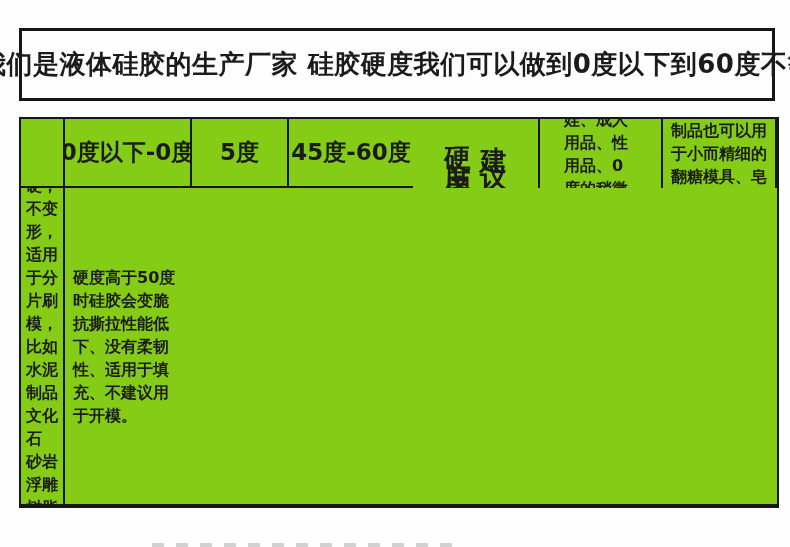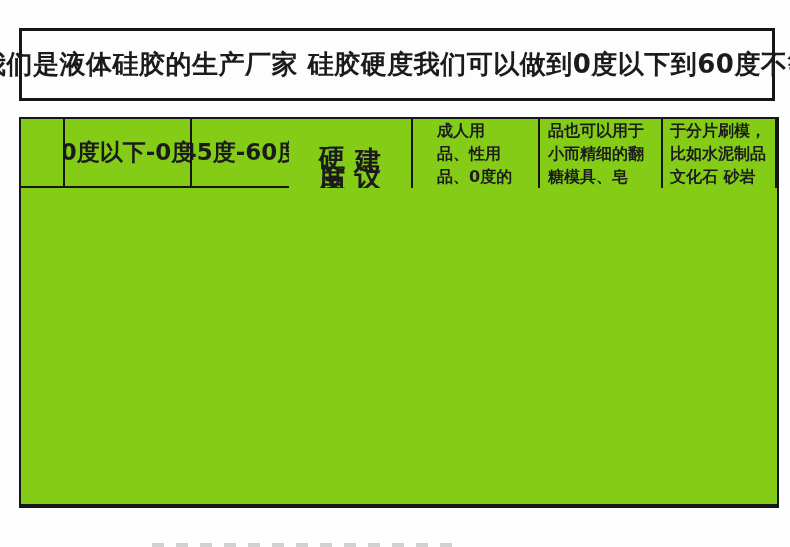--- a/index.html
+++ b/index.html
@@ -115,30 +115,34 @@
 <div class="page">
 
   <div class="banner">
     <span class="banner-text">我们是液体硅胶的生产厂家 硅胶硬度我们可以做到0度以下到60度不等</span>
   </div>
 
   <div class="htable">
 
     <div class="cell th"></div>
     <div class="cell th">0度以下-0度</div>
+    <div class="cell th">5度</div>
     <div class="cell th last-col">45度-60度</div>
 
     <div class="cell row-header last-row">硬度用途建议</div>
 
     <div class="cell td last-row">
       <div class="txt pad12">0度以下是超柔软一般用于硅胶娃娃、成人用品、性用品、0度的稍微硬一些、柔软度看客户要求。</div>
     </div>
     <div class="cell td last-row">
       <div class="txt pad8">5度柔软 一般用于做硅胶制品也可以用于小而精细的翻糖模具、皂模、移印胶头等。</div>
     </div>
     <div class="cell td last-row">
       <div class="txt pad7">抗撕拉性能最好硬度偏硬，不变形，适用于分片刷模，比如水泥制品 文化石 砂岩浮雕 树脂工艺品轮胎模具等。</div>
     </div>
+    <div class="cell td last-row last-col">
+      <div class="txt pad8">硬度高于50度时硅胶会变脆抗撕拉性能低下、没有柔韧性、适用于填充、不建议用于开模。</div>
+    </div>
   </div>
 
   <div class="artifact"></div>
 
 </div>
 
 </body></html>

